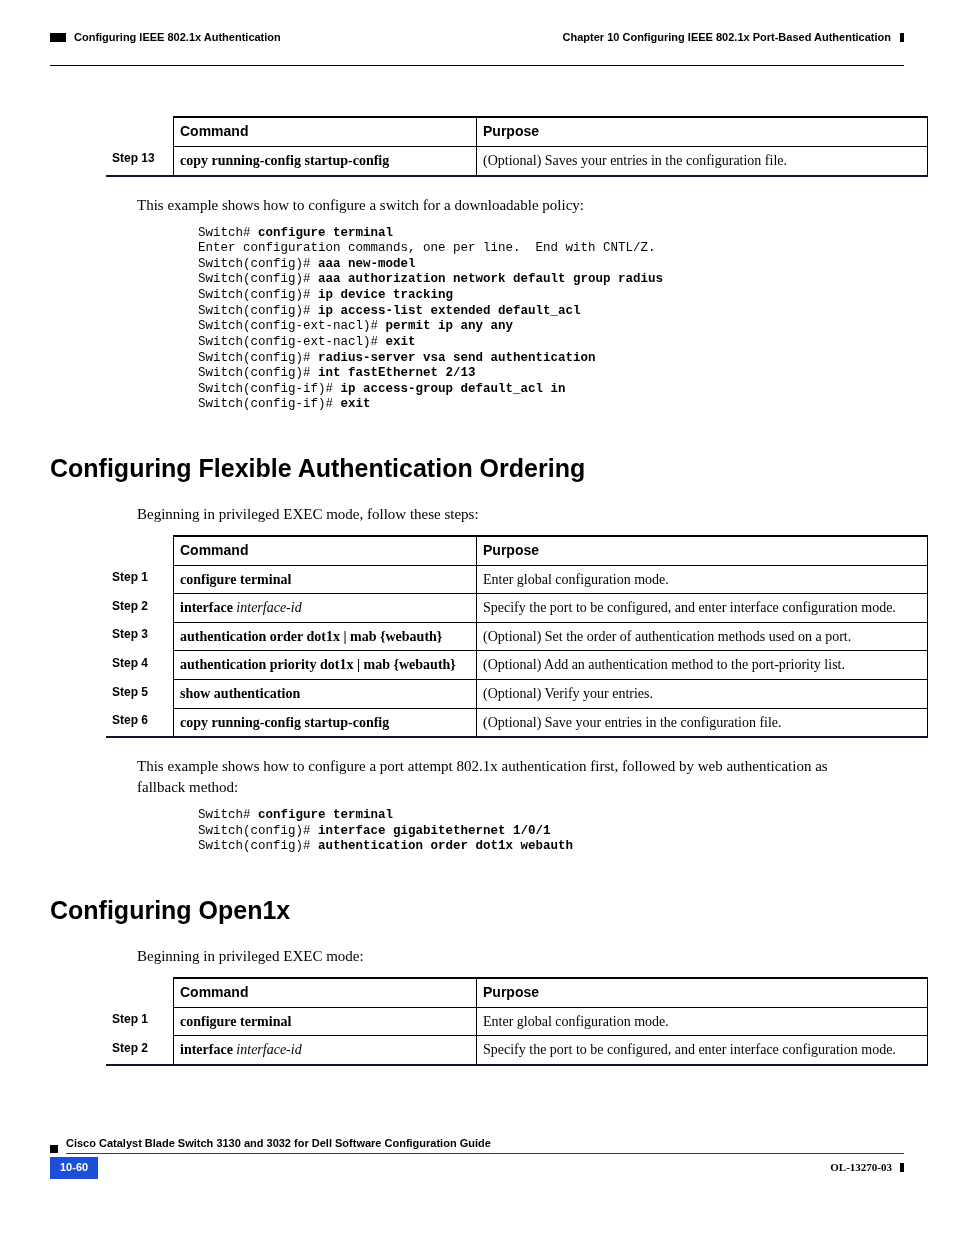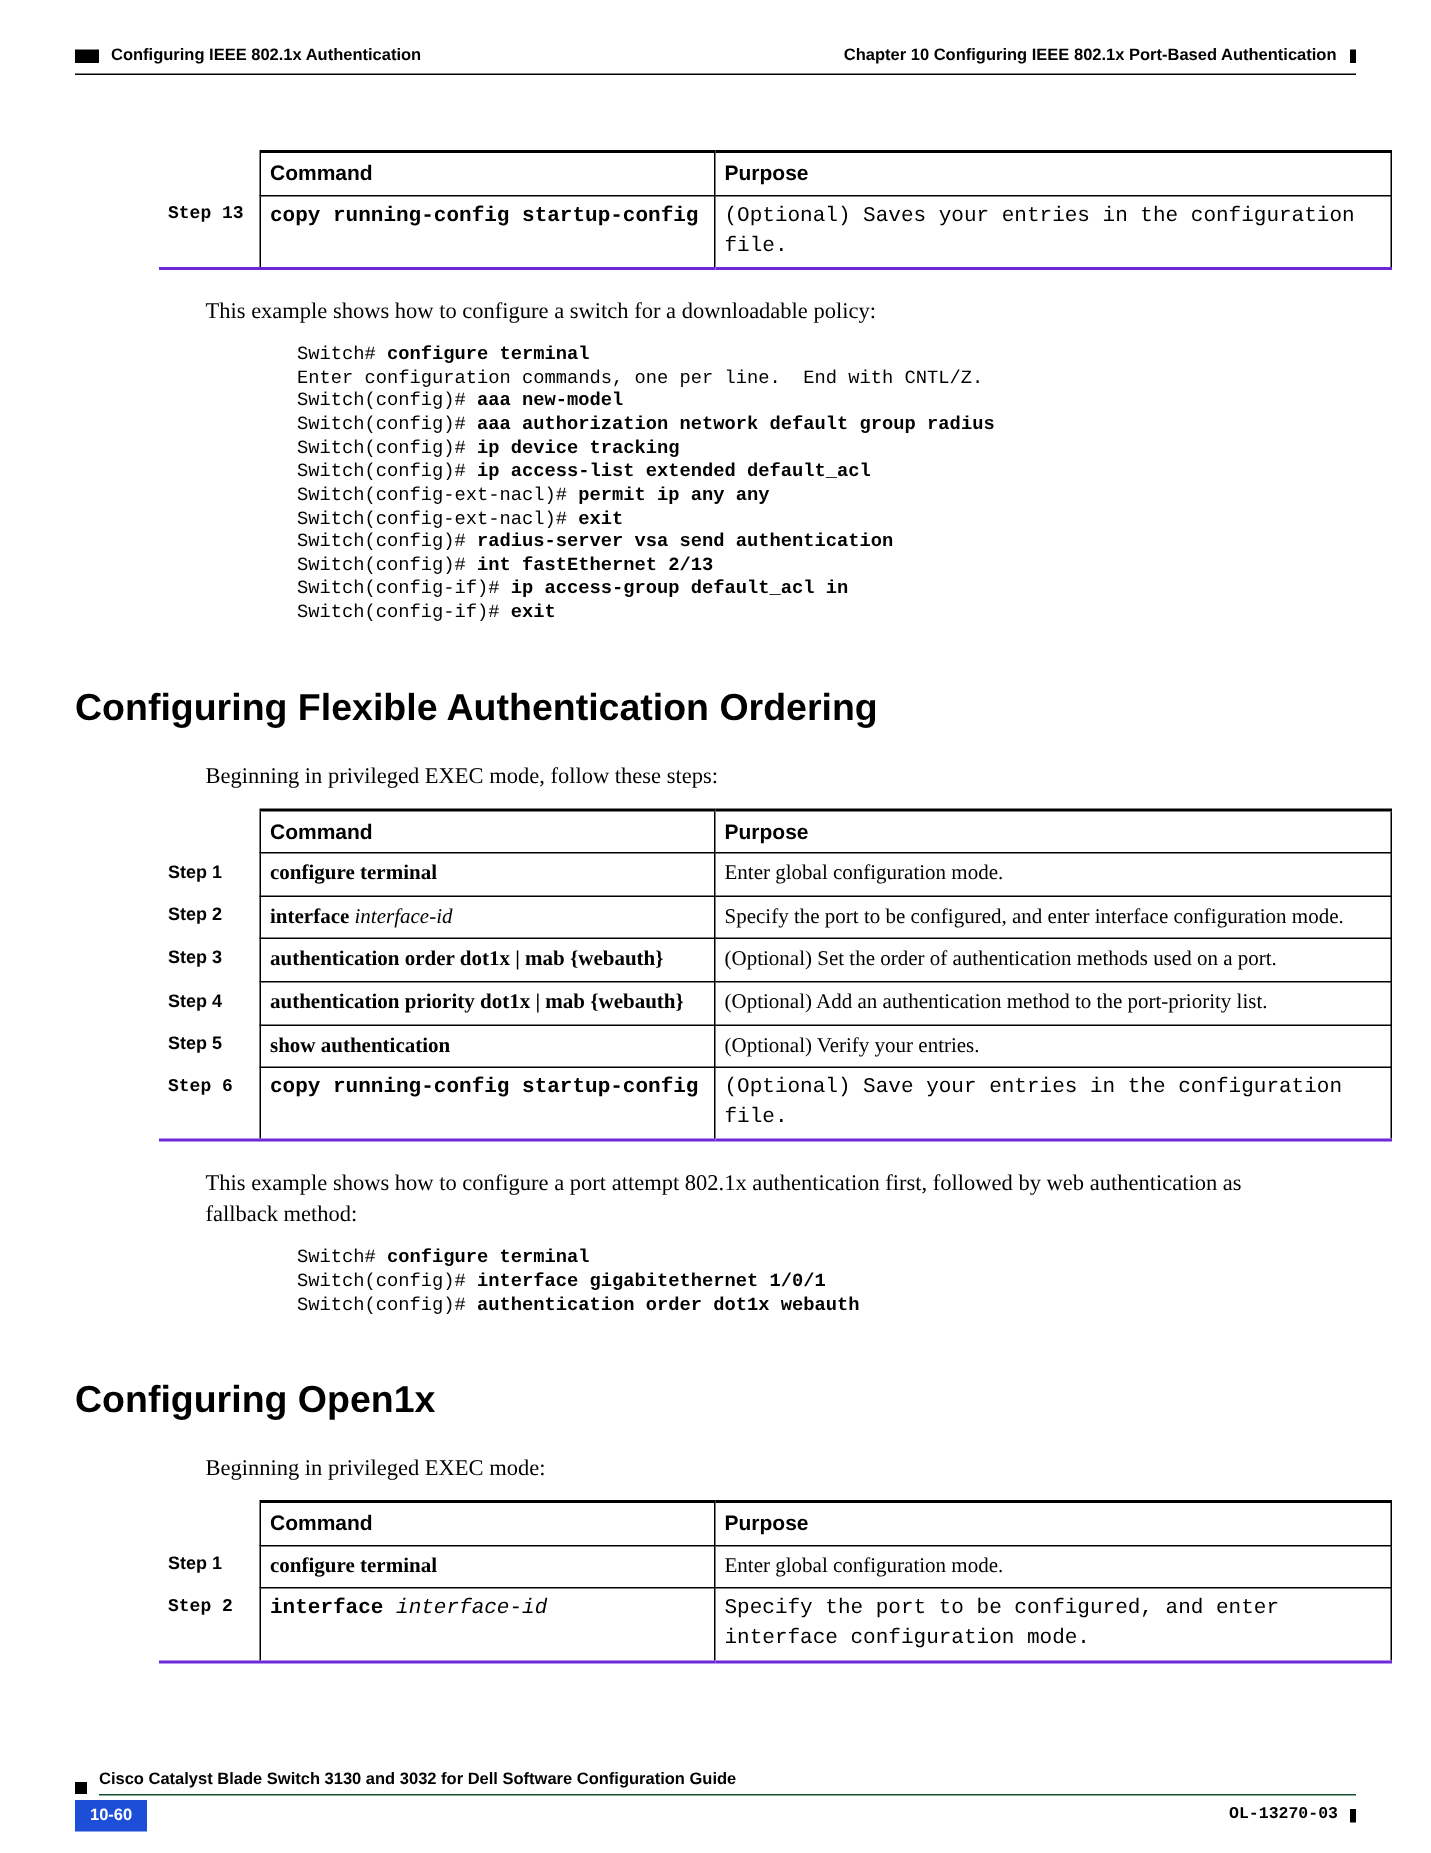--- a/index.html
+++ b/index.html
@@ -11,21 +11,21 @@
     width: 954px;
     box-sizing: border-box;
     line-height: 1.4;
   }
   .header-row {
     display: flex;
     justify-content: space-between;
     font-family: Arial, Helvetica, sans-serif;
     font-weight: bold;
     font-size: 11px;
-    margin-bottom: 4px;
+    margin-bottom: 20px;
   }
   .header-left { display: flex; align-items: center; gap: 8px; }
   .header-right { display: flex; align-items: center; gap: 9px; }
   .bar-solid { width: 16px; height: 9px; background: #000; }
   .bar-line { width: 4px; height: 9px; background: #000; }
   hr.top-rule {
     border: none;
     border-top: 1px solid #000;
     margin: 0 0 50px 0;
   }
@@ -42,22 +42,21 @@
     padding: 4px 6px;
     border-top: 2px solid #000;
     border-bottom: 1px solid #000;
   }
   table.cmd td {
     padding: 4px 6px;
     border-bottom: 1px solid #000;
     vertical-align: top;
   }
   table.cmd tr:last-child td {
-    border-bottom: 2px solid #6d28d9;
-    font-family: Liberation Mono, monospace;
+    border-bottom: 2px solid #0f172a;
   }
   table.cmd th:nth-child(1), table.cmd td:nth-child(1) { width: 55px; border-left: none; border-right: none; border-top: none; border-bottom: none; font-family: Arial, Helvetica, sans-serif; font-weight: bold; font-size: 12px; white-space: nowrap; }
   table.cmd th:nth-child(2), table.cmd td:nth-child(2) { width: 290px; border-left: 1px solid #000; border-right: 1px solid #000; }
   table.cmd th:nth-child(3), table.cmd td:nth-child(3) { border-right: 1px solid #000; }
   table.cmd th:nth-child(1) { border-top: none; border-bottom: none; }
   .cmdcol { font-family: "Times New Roman", Times, serif; }
   .cmdcol b { font-weight: bold; }
   .cmdcol i { font-style: italic; }
   p.body {
     margin: 18px 0 10px 87px;
@@ -103,21 +102,21 @@
   }
   .page-badge {
     background: #1d4ed8;
     color: #fff;
     font-family: Arial, Helvetica, sans-serif;
     font-weight: bold;
     font-size: 11px;
     padding: 3px 10px;
   }
   .doc-id {
-    font-family: Liberation Mono, monospace;
+    font-family: Liberation Serif, serif;
     font-weight: bold;
     font-size: 11px;
     display: flex; align-items: center; gap: 8px; justify-content: flex-end;
   }
   .table-wide td:nth-child(2), .table-wide th:nth-child(2) { width: 310px; }
 </style>
 </head>
 <body>
 
 <div class="header-row">

